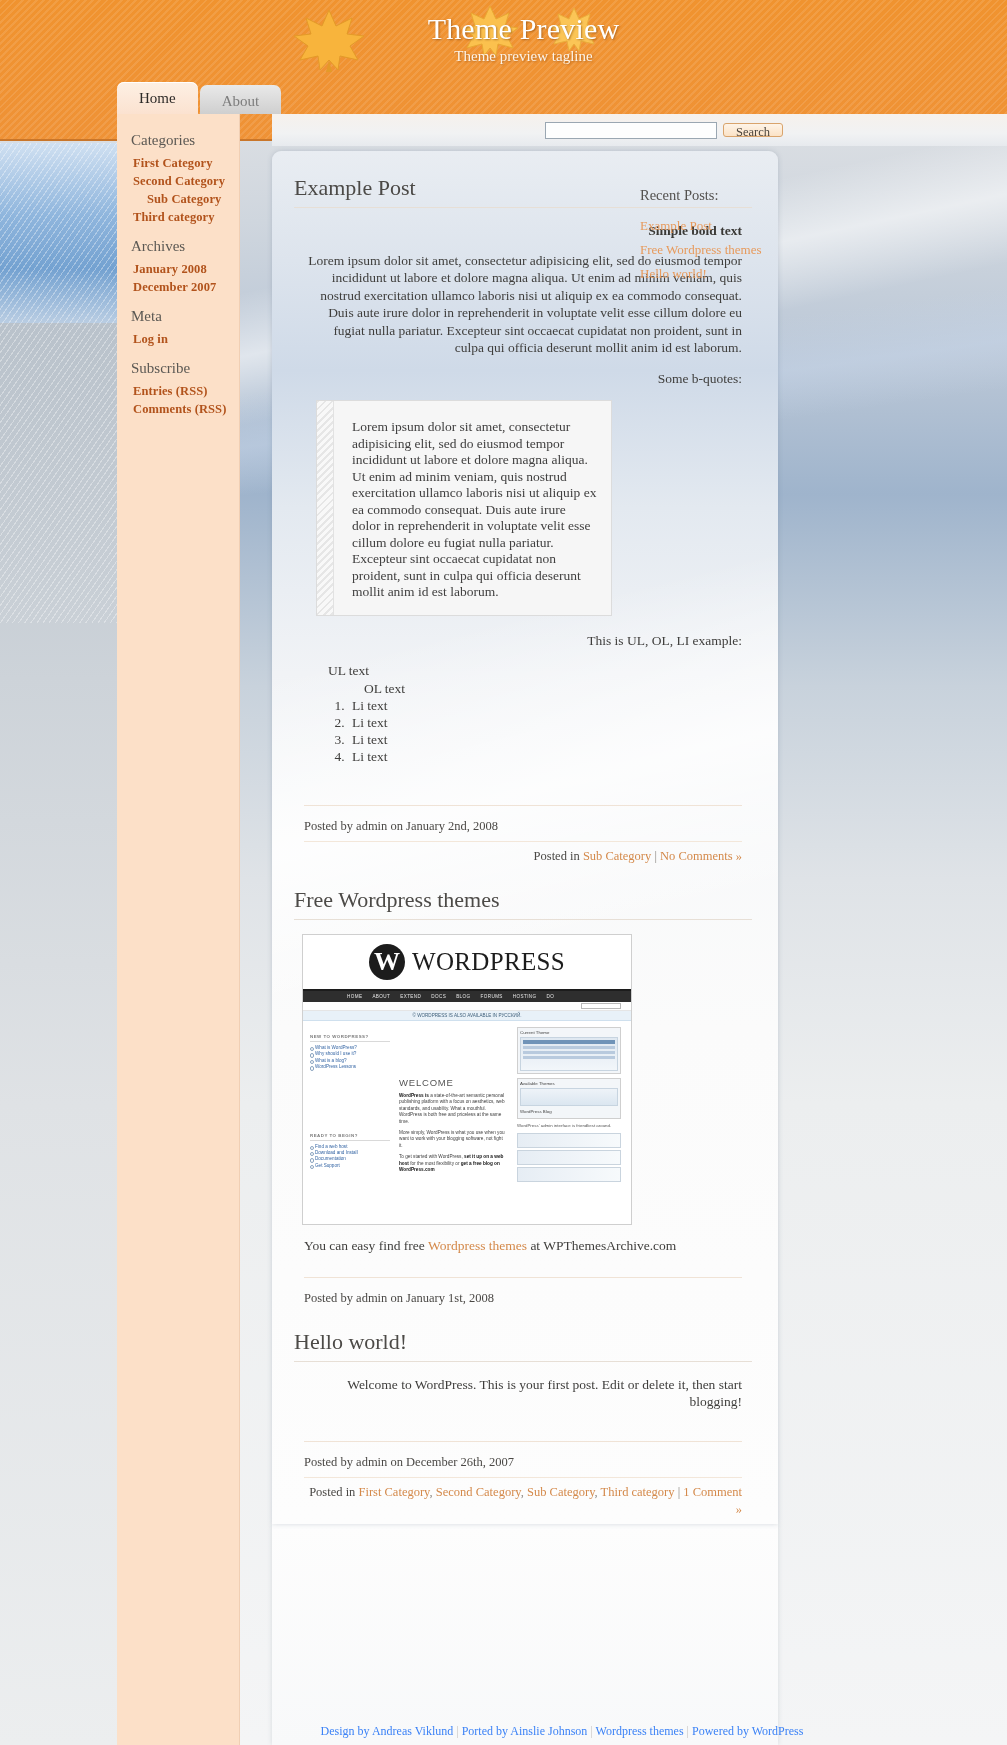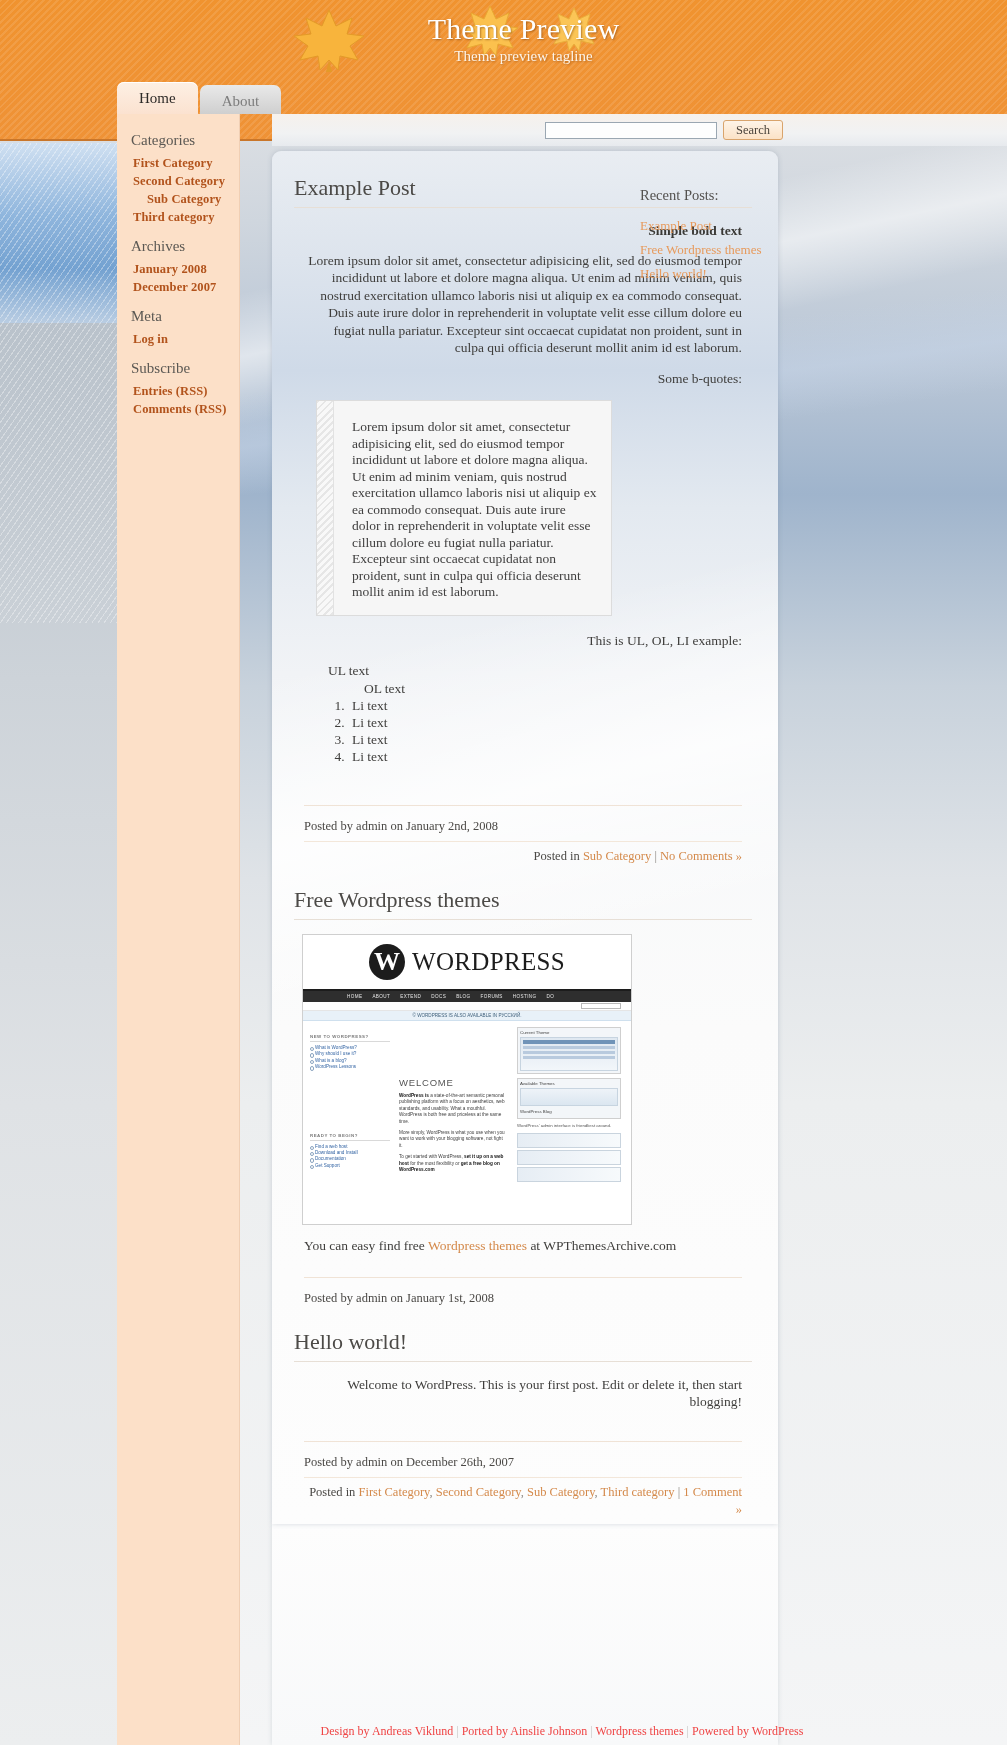--- a/index.html
+++ b/index.html
@@ -196,21 +196,21 @@
     height: 17px;
     border: 1px solid #9aa7b2;
     background: #fdfefe;
     font-family: "Liberation Sans", sans-serif;
     font-size: 11px;
     padding: 0 3px;
     outline: none;
   }
   .search-btn {
     margin-left: 6px;
-    height: 20px;
+    height: 14px;
     padding: 0 12px;
     border: 1px solid #d9a46c;
     border-radius: 3px;
     background: linear-gradient(180deg, #fef4e8, #fbe2c6);
     color: #4b443c;
     font-family: "Liberation Serif", serif;
     font-size: 12.5px;
     line-height: 16px;
     cursor: pointer;
   }
@@ -465,21 +465,21 @@
     position: absolute;
     bottom: 6px; left: 117px;
     width: 890px;
     text-align: center;
     font-family: "Liberation Serif", serif;
     font-size: 12px;
     color: #b7b6b4;
     line-height: 16px;
     z-index: 8;
   }
-  .footer a { color: #ef4444; text-decoration: none; cursor: pointer; }
+  .footer a { color: #3b82f6; text-decoration: none; cursor: pointer; }
   .footer .sep { color: #c8c7c5; }
 
   .card-bottom-cap {
     position: absolute;
     top: 1524px; left: 272px;
     width: 506px; height: 221px;
     background: linear-gradient(180deg, #fdfdfd, #f8f9fa);
     box-shadow: 0 0 5px rgba(90,110,130,.18);
     z-index: 5;
   }

